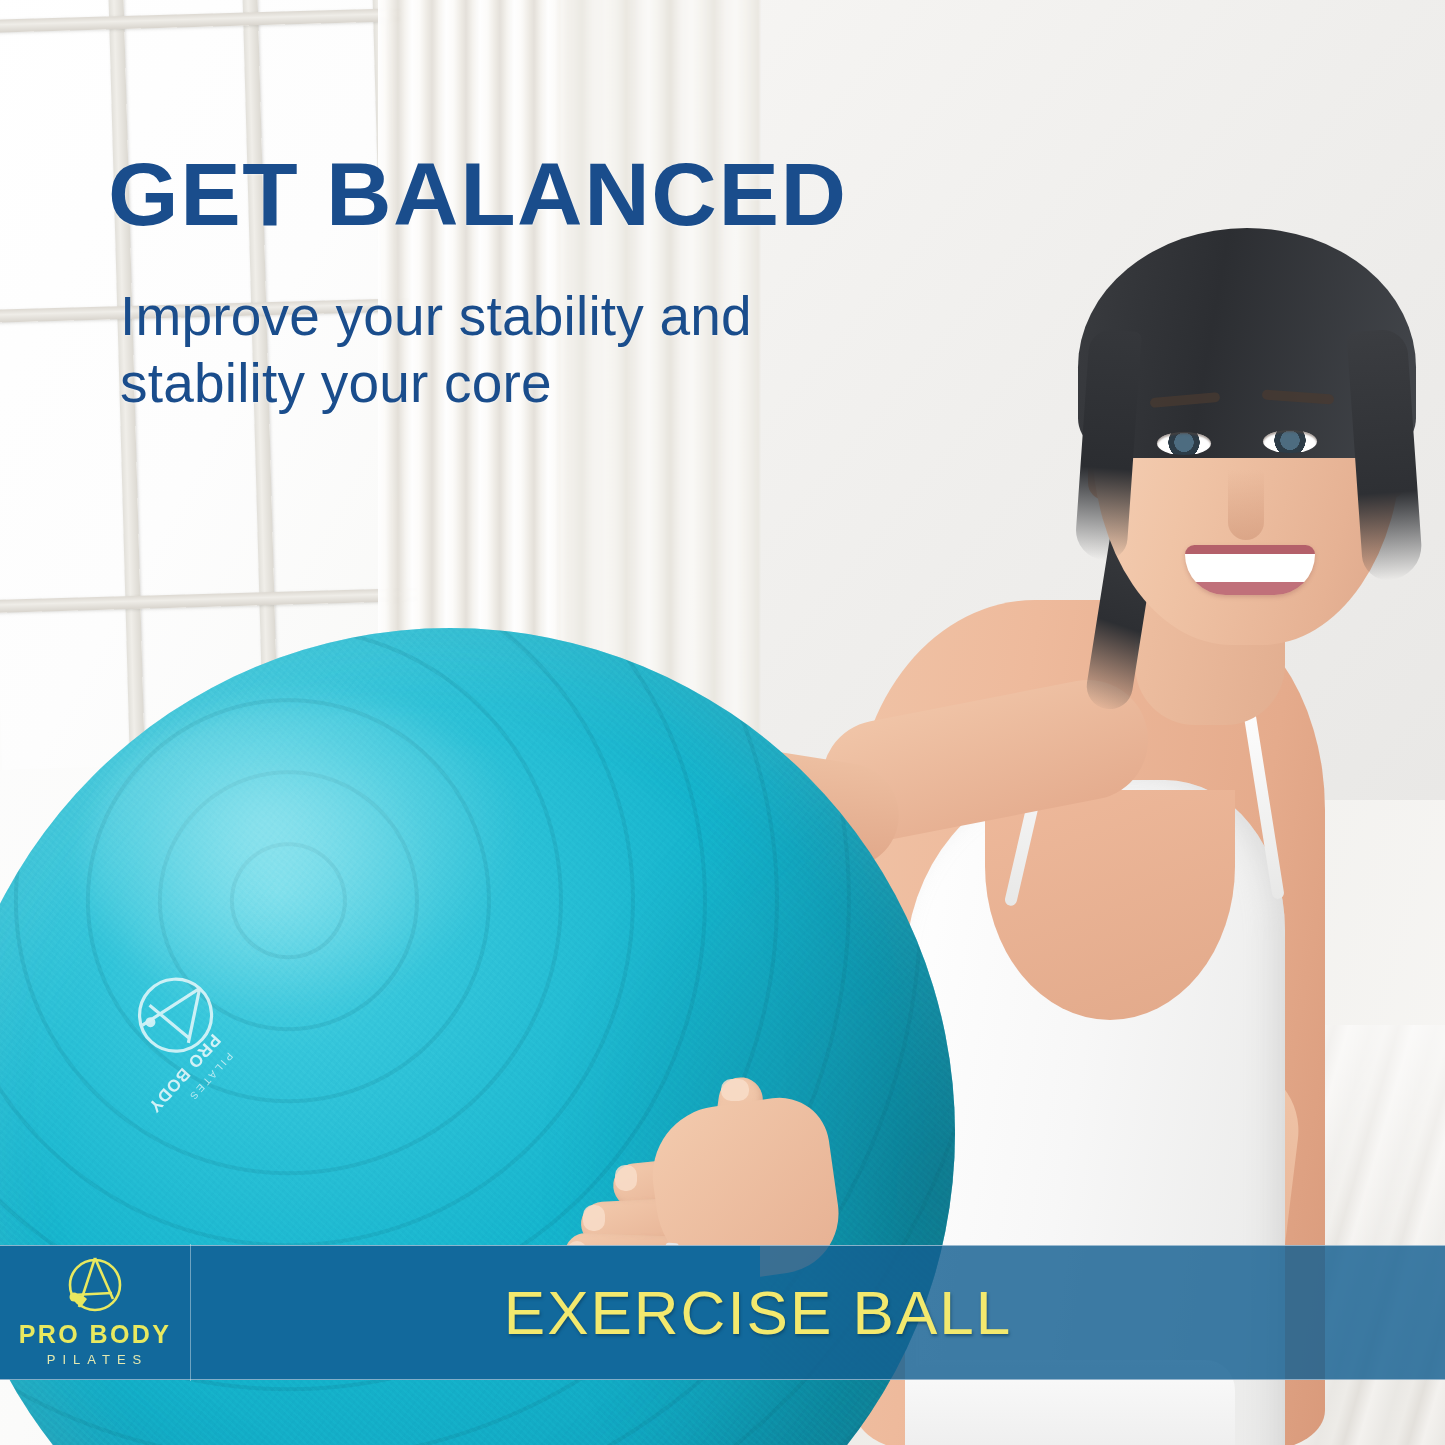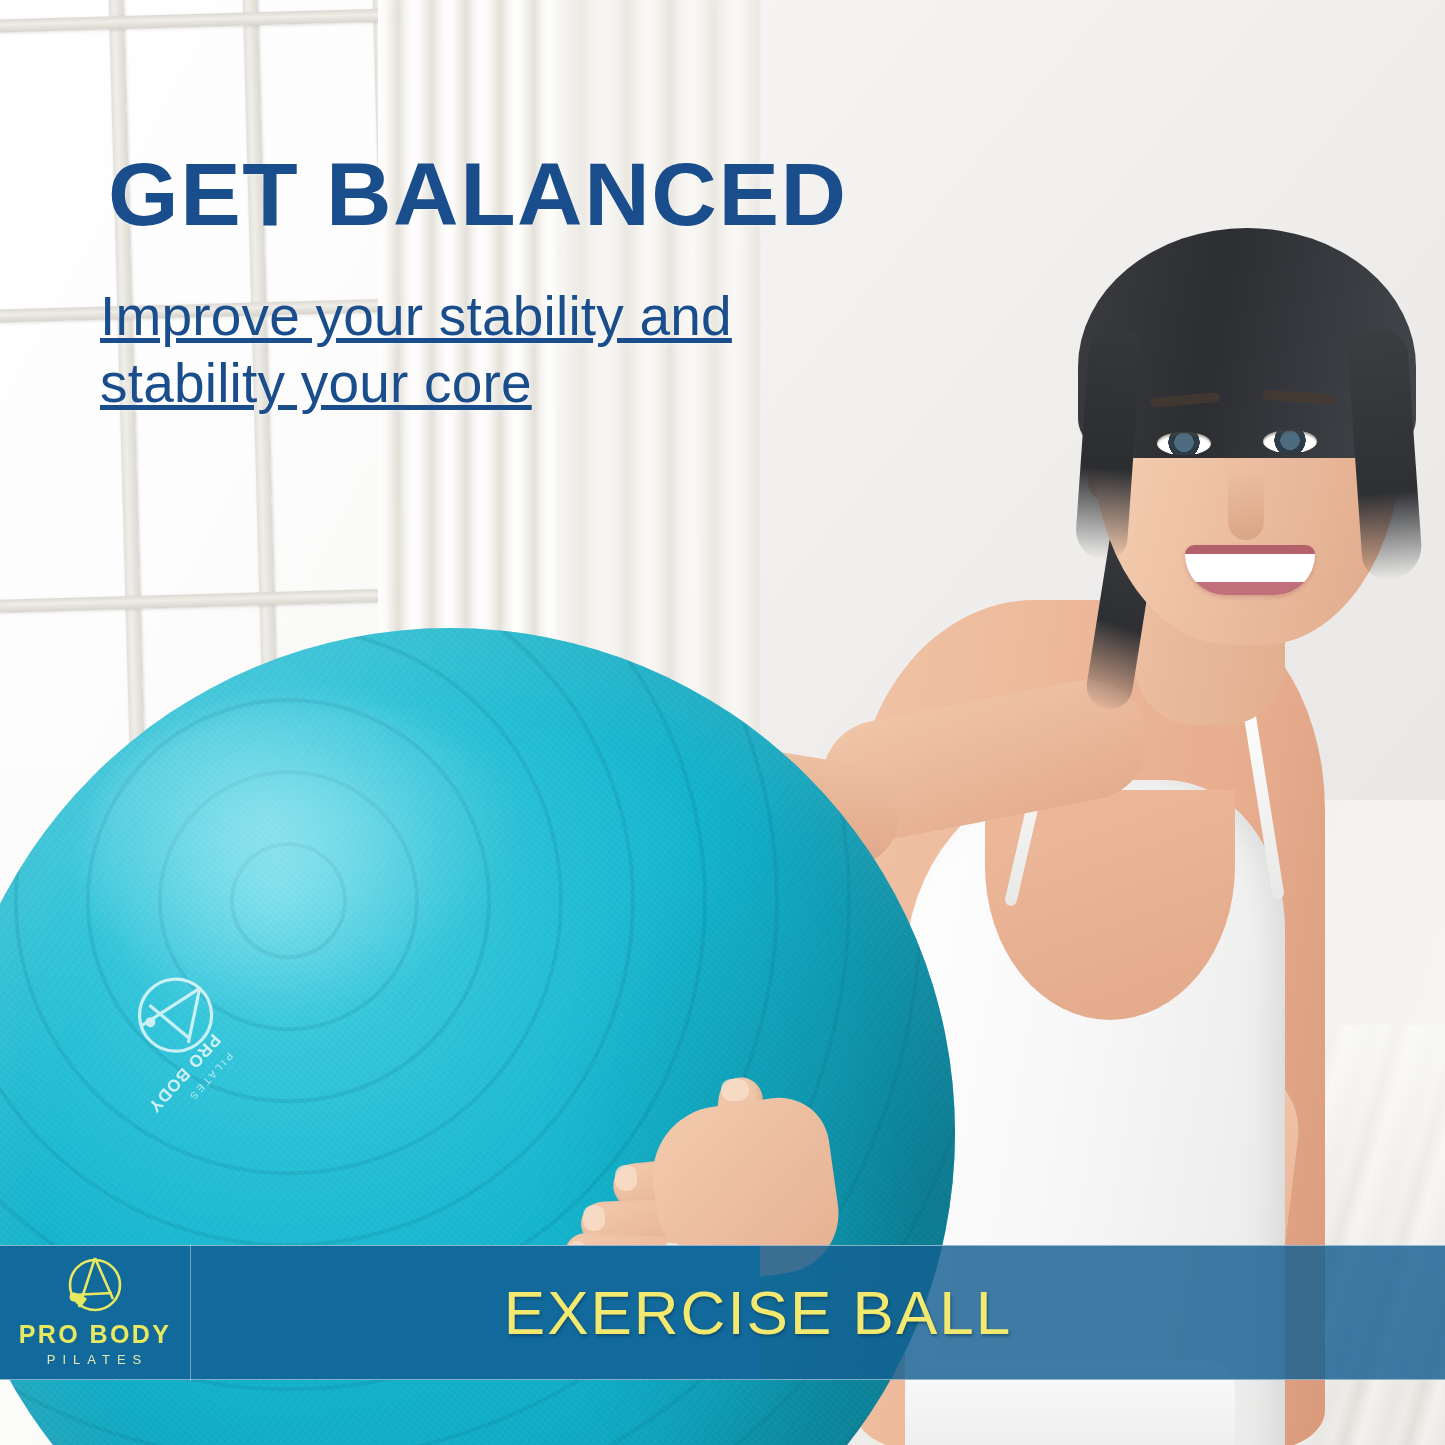--- a/index.html
+++ b/index.html
@@ -372,29 +372,28 @@
     letter-spacing: 1.5px;
     color: #1a4d8c;
     line-height: 1;
     white-space: nowrap;
     transform: scaleX(1.02);
     transform-origin: left top;
     text-shadow: 0 1px 2px rgba(255,255,255,.45);
   }
   .subhead {
     position: absolute;
-    left: 100px;
+    left: 120px;
     top: 283px;
     font-size: 55px;
     font-weight: 400;
     color: #1a4d8c;
     line-height: 1.22;
     letter-spacing: .2px;
     text-shadow: 0 1px 2px rgba(255,255,255,.40);
-    text-decoration: underline;
   }
 
   
   .banner {
     position: absolute;
     left: 0;
     top: 1245px;
     width: 1445px;
     height: 133px;
     background: rgba(20,95,145,.82);

